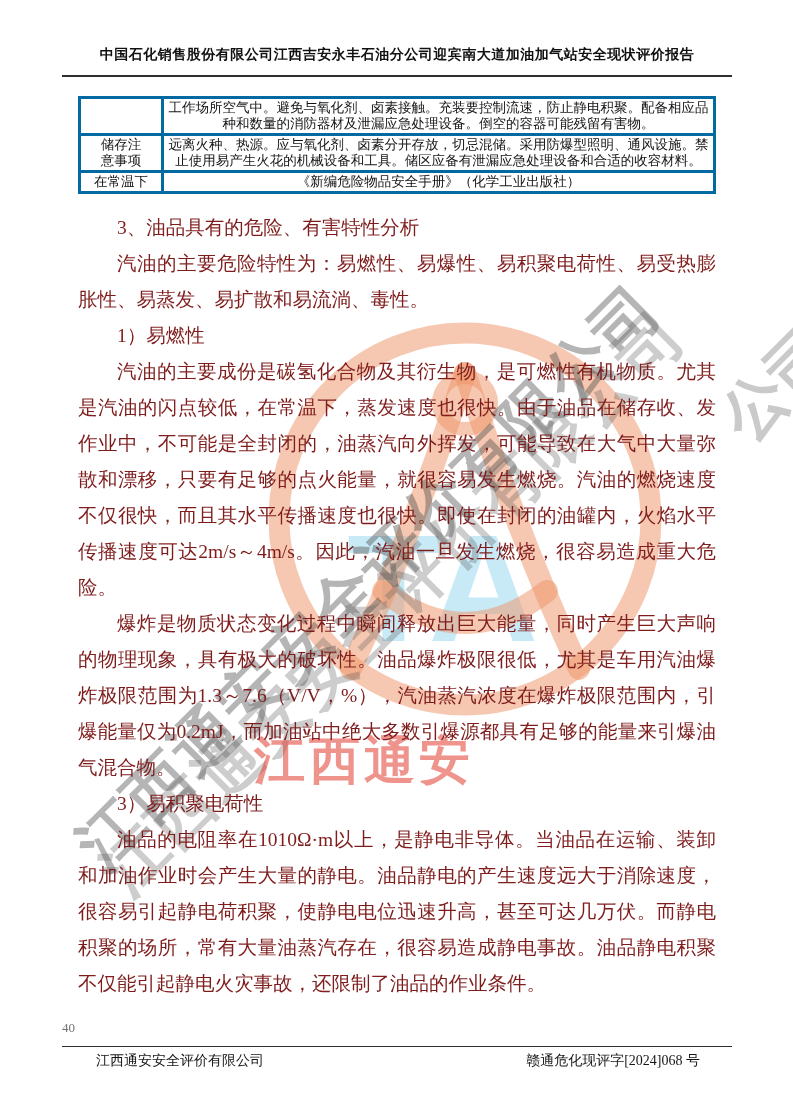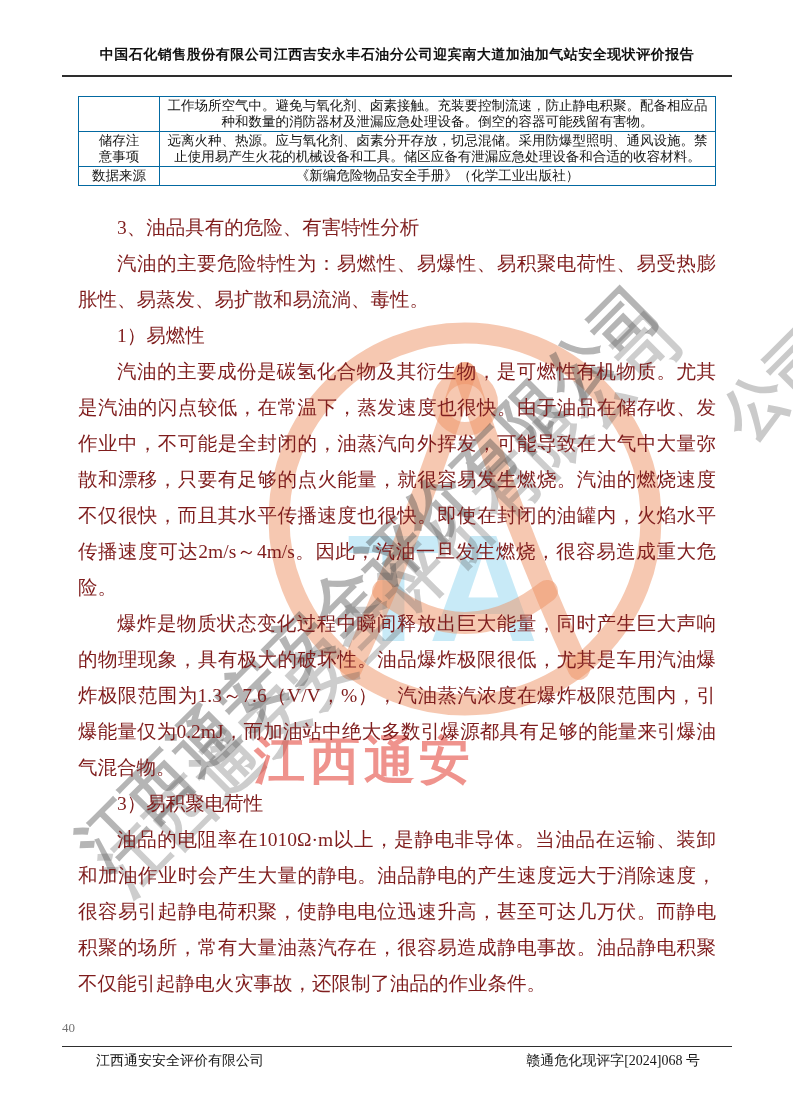--- a/index.html
+++ b/index.html
@@ -36,21 +36,21 @@
   .doc-header{
     position:absolute;top:46px;left:62px;width:670px;text-align:center;
     font-size:14px;font-weight:bold;letter-spacing:0.5px;color:#111;
   }
   .header-rule{position:absolute;top:75px;left:62px;width:670px;border-top:2px solid #2e2e2e;}
   table.hazard{
     position:absolute;top:96px;left:78px;width:638px;
     border-collapse:collapse;table-layout:fixed;
     font-size:13.5px;line-height:16px;color:#141414;
   }
-  table.hazard td{border:1px solid #0369a1;padding:1px 4px;vertical-align:middle;}
+  table.hazard td{border:3px solid #0369a1;padding:1px 4px;vertical-align:middle;}
   td.lbl{width:72px;text-align:center;margin-left:15px;}
   td.val{text-align:center;}
   .lbl-narrow{display:inline-block;width:3.1em;text-align:center;}
   .doc-body{
     position:absolute;top:210px;left:78px;width:638px;
     font-size:19.5px;line-height:36px;text-align:justify;color:#7f1d1d;
   }
   .doc-body p{margin:0;text-indent:2em;}
   .footer-pageno{
     position:absolute;top:1020px;left:62px;width:670px;text-align:left;
@@ -103,21 +103,21 @@
         <td class="lbl"></td>
         <td class="val">工作场所空气中。避免与氧化剂、卤素接触。充装要控制流速，防止静电积聚。配备相应品种和数量的消防器材及泄漏应急处理设备。倒空的容器可能残留有害物。</td>
       </tr>
       <tr>
         <td class="lbl">
           <span class="lbl-narrow">储存注意事项</span>
         </td>
         <td class="val">远离火种、热源。应与氧化剂、卤素分开存放，切忌混储。采用防爆型照明、通风设施。禁止使用易产生火花的机械设备和工具。储区应备有泄漏应急处理设备和合适的收容材料。</td>
       </tr>
       <tr>
-        <td class="lbl">数据来源</td>
+        <td class="lbl">在常温下</td>
         <td class="val">《新编危险物品安全手册》（化学工业出版社）</td>
       </tr>
     </tbody>
       </table>
 
     <div class="doc-body">
       <p>3、油品具有的危险、有害特性分析</p>
       <p>汽油的主要危险特性为：易燃性、易爆性、易积聚电荷性、易受热膨胀性、易蒸发、易扩散和易流淌、毒性。</p>
 
       <p>1）易燃性</p>

